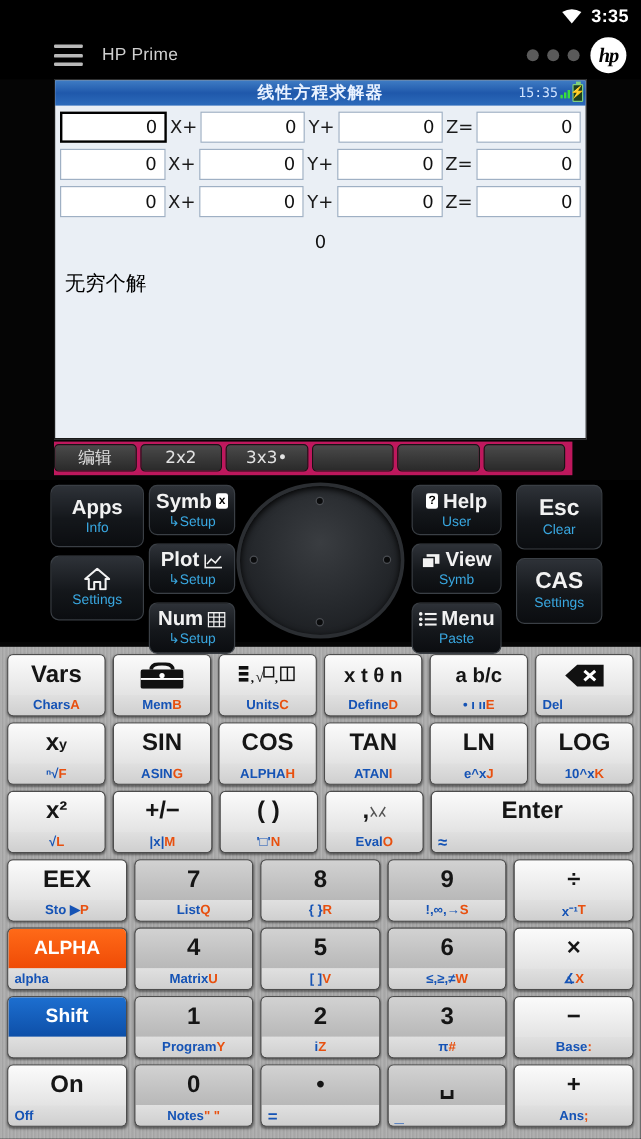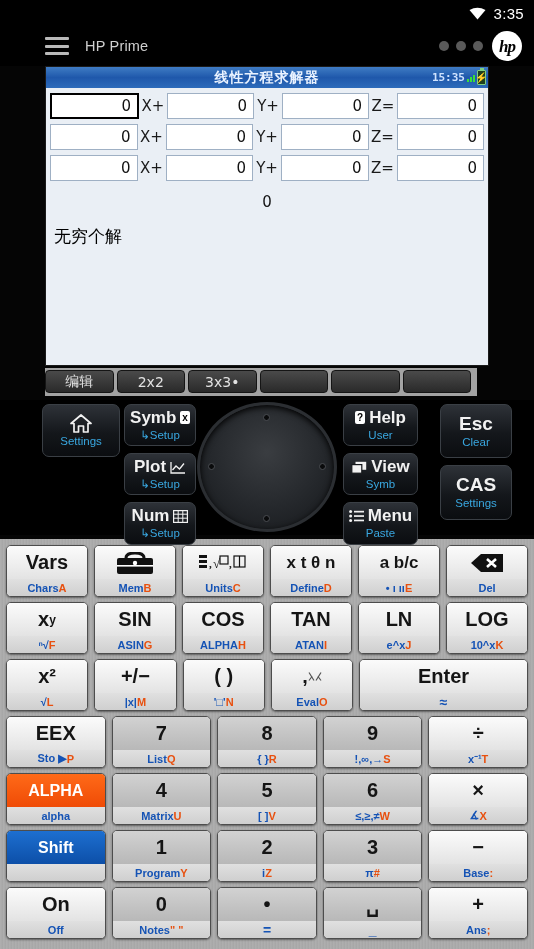--- a/index.html
+++ b/index.html
@@ -7,21 +7,21 @@
   body { font-family:"Liberation Sans", sans-serif; -webkit-font-smoothing:antialiased; }
 
   
   .statusbar {
     height:26px; background:#000; position:relative;
     display:flex; align-items:center; justify-content:flex-end;
     padding-right:10px; gap:8px;
   }
   .wifi-icon { width:17px; height:13px; position:relative; }
   .wifi-icon svg { display:block; }
-  .clock { color:#fff; font-size:15px; font-weight:normal; letter-spacing:0.3px; }
+  .clock { color:#fff; font-size:15px; font-weight:bold; letter-spacing:0.3px; }
 
   
   .actionbar {
     height:40px; background:#000; display:flex; align-items:center;
     padding:0 12px 0 45px; position:relative;
   }
   .hamburger { width:24px; height:18px; display:flex; flex-direction:column;
                justify-content:space-between; cursor:pointer; }
   .hamburger span { display:block; height:3px; background:#b9b9b9; border-radius:1px; }
   .app-title { color:#cfcfcf; font-size:14.5px; margin-left:16px; letter-spacing:0.2px; }
@@ -39,21 +39,21 @@
   
   .screen { margin:0 45px; background:#eaeff5; border:1px solid #1a1a1a; }
   .screen-header {
     height:21px; background:linear-gradient(180deg,#3f7cc4 0%,#1f58ab 50%,#2d6bbb 100%);
     position:relative; display:flex; align-items:center; justify-content:center;
   }
   .screen-title { color:#e9f2ff; font-size:14px; font-weight:bold;
                   font-family:"DejaVu Sans", sans-serif; letter-spacing:1px; }
   .screen-hdr-right { position:absolute; right:2px; top:0; height:100%;
                       display:flex; align-items:center; gap:2px; }
-  .hdr-clock { color:#cfe3ff; font-size:11px; font-weight:bold;
+  .hdr-clock { color:#cfe3ff; font-size:11px; font-weight:normal;
                font-family:"DejaVu Sans Mono", monospace; }
   .sig { display:flex; align-items:flex-end; gap:1px; height:9px; }
   .sig i { width:2px; background:#39e03a; display:block; }
   .batt { width:9px; height:15px; background:#1e3f1e; border:1px solid #7fd07f;
           border-radius:1px; position:relative; display:flex; align-items:center;
           justify-content:center; }
   .batt:before { content:""; position:absolute; top:-3px; left:2px; width:4px;
                  height:2px; background:#7fd07f; }
   .batt b { color:#ffe500; font-size:10px; line-height:1; }
 
@@ -69,33 +69,33 @@
   .eq-cell.selected { border:2px solid #000; }
   .eq-lbl { width:28px; text-align:center; font-size:15px; color:#1a1a1a;
             font-family:"DejaVu Sans", sans-serif; }
 
   .result-val { text-align:center; font-size:15px; color:#111; margin-top:12px;
                 font-family:"DejaVu Sans", sans-serif; }
   .result-msg { font-size:17px; color:#000000; margin-top:14px; padding-left:4px;
                 font-family:"DejaVu Sans", sans-serif; }
 
   
-  .softkeys { margin:2px 57px 0 45px; display:flex; gap:3px; background:#a3a3a3;
+  .softkeys { margin:2px 57px 0 45px; display:flex; gap:3px; background:#be185d;
               padding:2px 6px 3px 0; }
   .softkey { flex:1; height:23px; background:linear-gradient(180deg,#4a4a4a,#2a2a2a);
              border-radius:4px; display:flex; align-items:center; justify-content:center;
              color:#e2e2e2; font-size:14px; font-family:"DejaVu Sans", sans-serif;
              border:1px solid #151515; }
 
   
   .fnzone { position:relative; height:135px; background:#000; margin-top:4px; }
   .fn-left  { position:absolute; left:42px; top:4px; width:78px; }
   .fn-left2 { position:absolute; left:124px; top:4px; width:72px; }
   .fn-right1{ position:absolute; right:116px; top:4px; width:75px; }
-  .fn-right2{ position:absolute; right:22px; top:4px; width:72px; }
+  .fn-right2{ position:absolute; right:32px; top:4px; width:72px; }
 
   .fkey {
     background:linear-gradient(180deg,#2e3238 0%,#14171b 55%,#0b0d10 100%);
     border:1px solid #3a3f45; border-radius:7px; margin-bottom:7px;
     padding:4px 4px 3px 4px; text-align:center; color:#fff; cursor:pointer;
   }
   .fkey .main { font-size:17px; font-weight:bold; color:#f2f2f2; line-height:1.05;
                 display:flex; align-items:center; justify-content:center; gap:4px; }
   .fkey .sub  { font-size:11.5px; color:#39a7e0; line-height:1.25; margin-top:1px; }
   .fkey.tall { padding:9px 4px 8px 4px; }
@@ -131,21 +131,21 @@
     background:linear-gradient(180deg,#fbfbfb 0%,#ededed 60%,#e3e3e3 100%);
   }
   .key.numpad .ktop { background:linear-gradient(180deg,#d2d2d2 0%,#c2c2c2 60%,#b8b8b8 100%); }
   .key .kbot {
     height:17px; display:flex; align-items:center; justify-content:center;
     padding:0 5px; background:linear-gradient(180deg,#e0e0e0,#cfcfcf);
     font-size:11px; font-weight:bold;
   }
   .key .kbot .bl { color:#1553b5; }
   .key .kbot .br { color:#e8500f; }
-  .key .kbot.center { justify-content:center; }
+  .key .kbot.center { justify-content:flex-start; }
   .key.wide { flex:2.08; }
 
   .key.alpha .ktop { background:linear-gradient(180deg,#ff6a18,#ef4b06); color:#fff; font-size:16px; }
   .key.shift .ktop { background:linear-gradient(180deg,#1d6fd0,#0d4fa8); color:#fff; font-size:16px; }
   .key .ktop .sup { font-size:12px; vertical-align:super; }
   .ksvg { display:block; }
 </style>
 </head>
 <body>
 
@@ -238,20 +238,24 @@
     <div class="softkey">3x3•</div>
     <div class="softkey"></div>
     <div class="softkey"></div>
     <div class="softkey"></div>
   </div>
 
   <div class="fnzone">
 
     <div class="fn-left">
       <div class="fkey tall">
+        <div class="main">Apps</div>
+        <div class="sub">Info</div>
+      </div>
+      <div class="fkey tall">
         <div class="main">
           <svg width="22" height="19" viewBox="0 0 22 19">
             <path d="M11 1 L21 9.5 L18 9.5 L18 18 L13.5 18 L13.5 12 L8.5 12 L8.5 18 L4 18 L4 9.5 L1 9.5 Z" fill="none" stroke="#f2f2f2" stroke-width="1.7" stroke-linejoin="round"></path>
           </svg>
         </div>
         <div class="sub">Settings</div>
       </div>
     </div>
 
     <div class="fn-left2">

